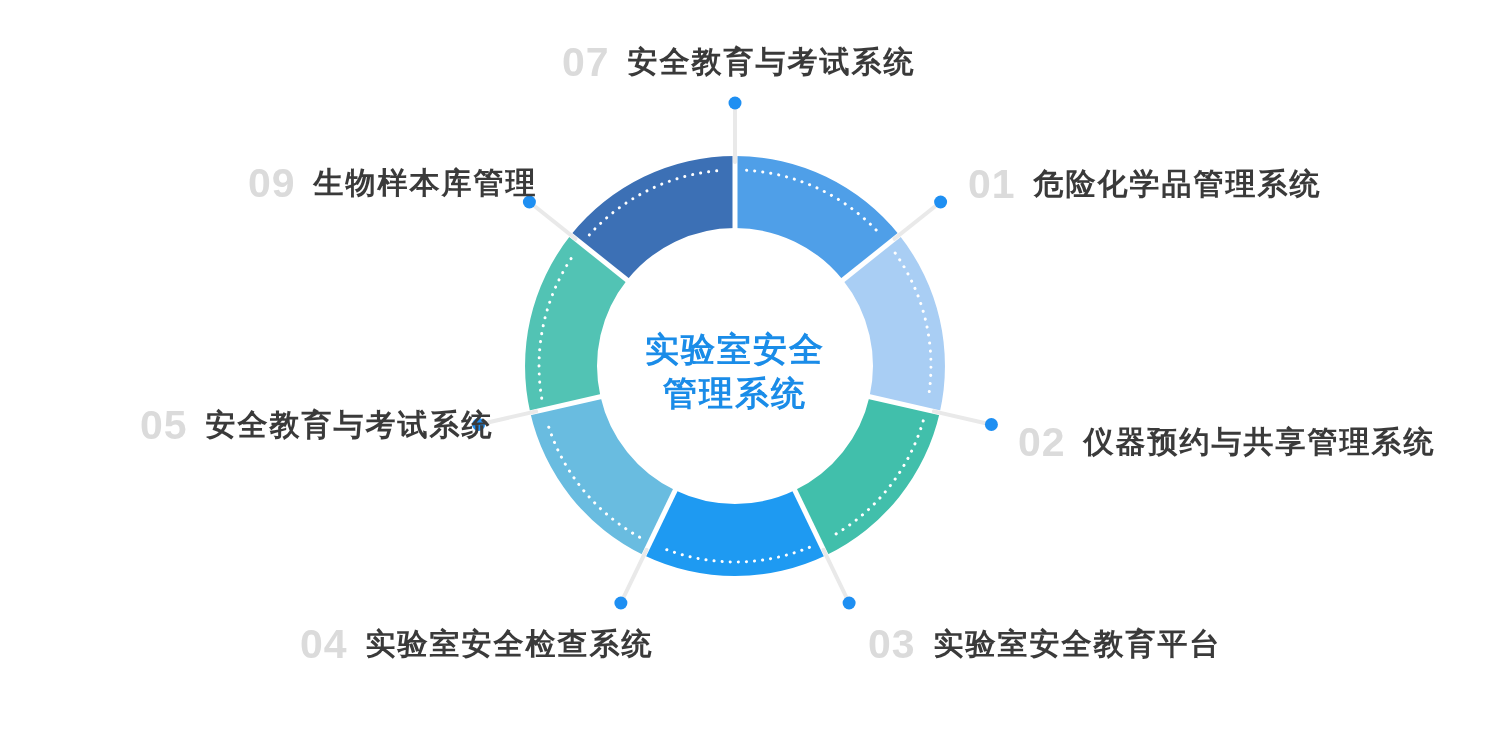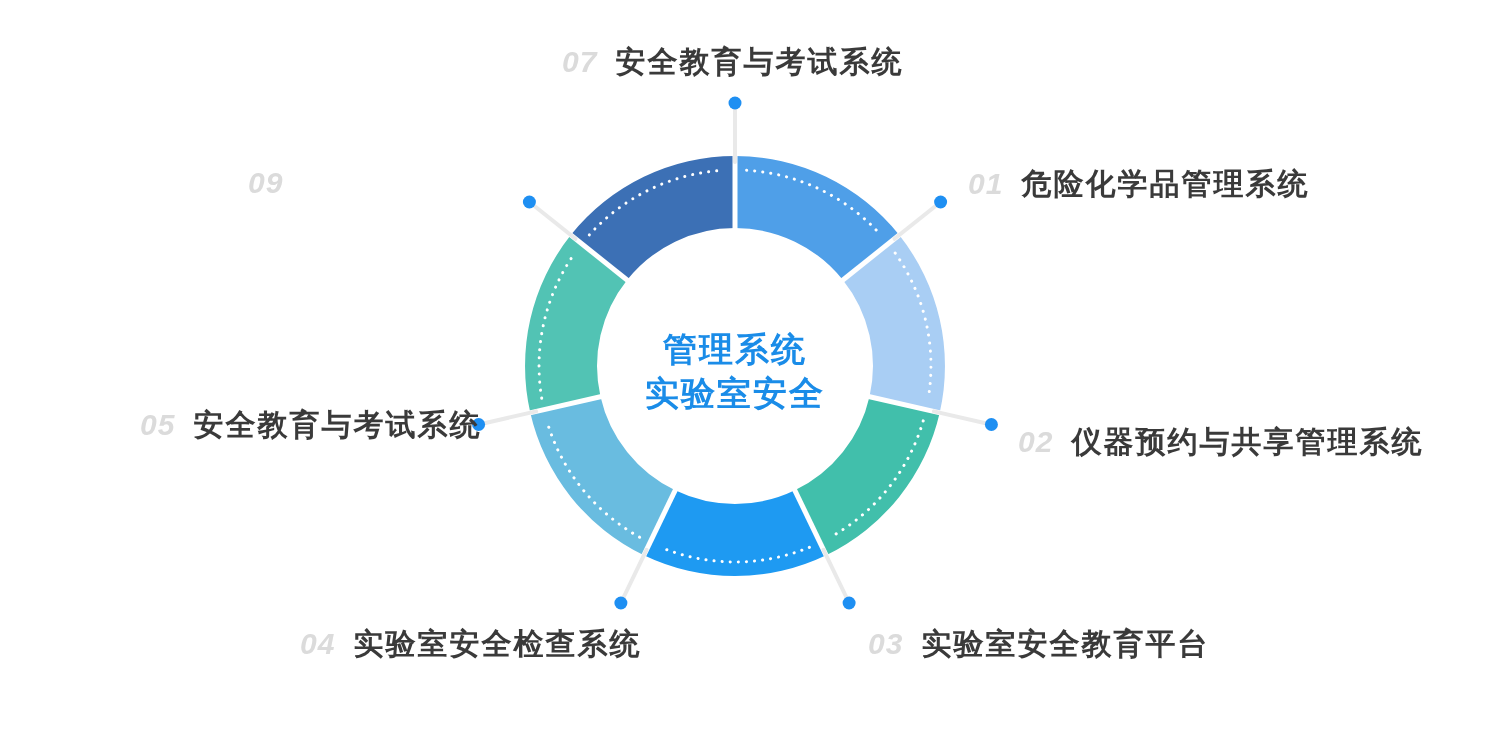--- a/index.html
+++ b/index.html
@@ -8,22 +8,22 @@
     font-family:"Liberation Sans","DejaVu Sans",sans-serif;
   }
   .canvas{position:relative;width:1500px;height:732px;background:#ffffff;}
   .canvas > svg{position:absolute;left:0;top:0;}
 
   .item{
     position:absolute;display:flex;align-items:center;gap:18px;
     white-space:nowrap;height:46px;
   }
   .item .num{
-    font-size:30px;font-weight:800;color:var(--c-number,#dbdbdb);
-    letter-spacing:1px;line-height:46px;font-style:italic;
+    font-size:41px;font-weight:800;color:var(--c-number,#dbdbdb);
+    letter-spacing:1px;line-height:46px;
   }
   .item .txt{
     font-size:30px;font-weight:700;color:var(--c-label,#3a3a3a);
     letter-spacing:2px;line-height:46px;
   }
   
   .pos-0{left:562px;top:39px;}
   .pos-1{left:968px;top:161px;}
   .pos-2{left:1018px;top:405px;margin-top:14px;}
   .pos-3{left:868px;top:621px;justify-content:flex-end;}
@@ -74,22 +74,22 @@
       <circle cx="620.9" cy="603" r="6.5" fill="#1E8FF2"></circle>
       <line x1="610.2" y1="394.5" x2="524.4" y2="414.1" stroke="#FFFFFF" stroke-width="5"></line>
       <line x1="536.1" y1="411.4" x2="484.4" y2="423.2" stroke="#E9E9E9" stroke-width="4" stroke-linecap="round"></line>
       <circle cx="478.6" cy="424.5" r="6.5" fill="#1E8FF2"></circle>
       <line x1="634.9" y1="286.2" x2="566.1" y2="231.3" stroke="#FFFFFF" stroke-width="5"></line>
       <line x1="575.5" y1="238.8" x2="534.1" y2="205.8" stroke="#E9E9E9" stroke-width="4" stroke-linecap="round"></line>
       <circle cx="529.4" cy="202" r="6.5" fill="#1E8FF2"></circle>
     </svg>
 
   <div class="center-title">
+    <div>实验室安全</div>
     <div>管理系统</div>
-    <div>实验室安全</div>
   </div>
 
   <div class="item pos-0">
     <span class="num">07</span>
     <span class="txt">安全教育与考试系统</span>
   </div>
   <div class="item pos-1">
     <span class="num">01</span>
     <span class="txt">危险化学品管理系统</span>
   </div>
@@ -104,15 +104,16 @@
   <div class="item pos-4">
     <span class="num">04</span>
     <span class="txt">实验室安全检查系统</span>
   </div>
   <div class="item pos-5">
     <span class="num">05</span>
     <span class="txt">安全教育与考试系统</span>
   </div>
   <div class="item pos-6">
     <span class="num">09</span>
+    <span class="txt">生物样本库管理</span>
   </div>
 
 </div>
 
 </body></html>

